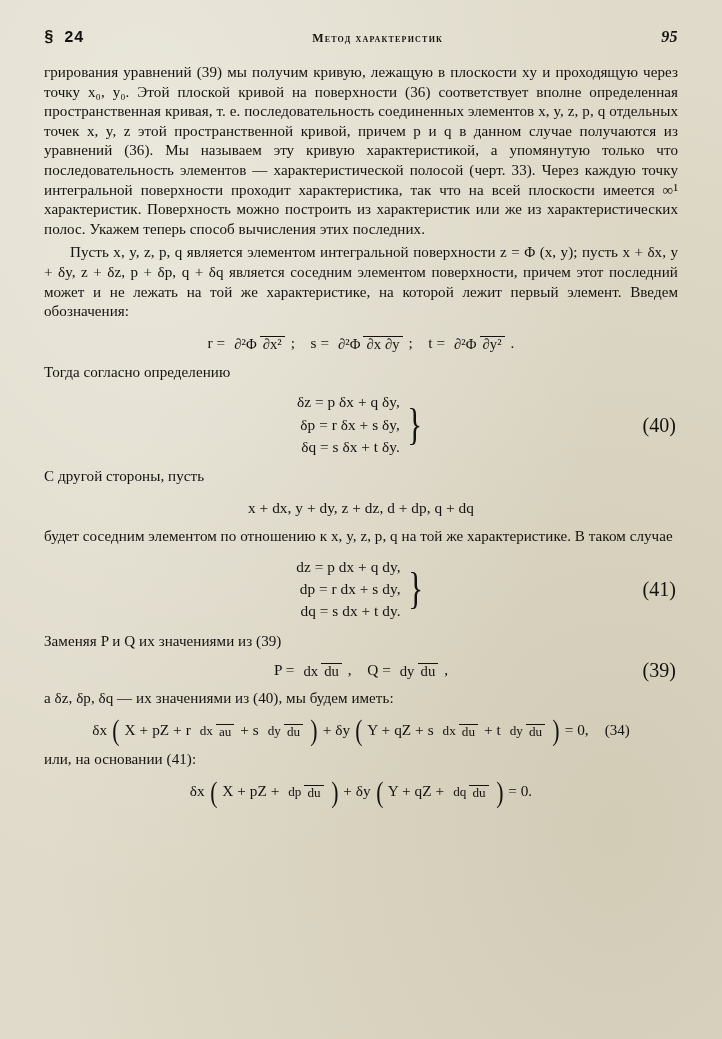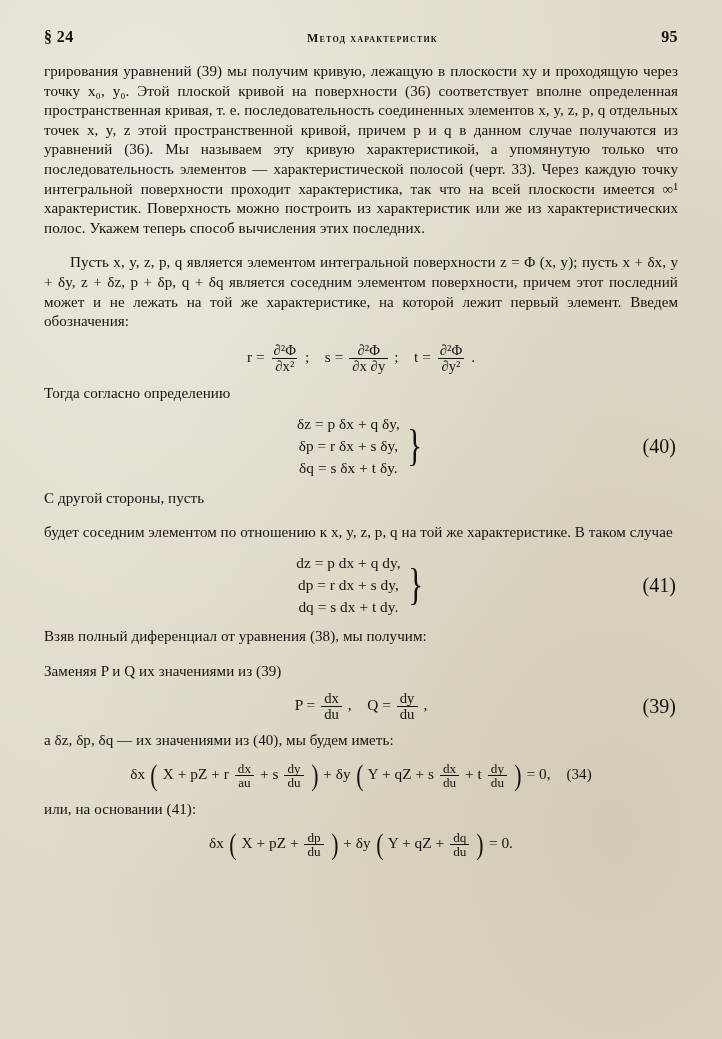--- a/index.html
+++ b/index.html
@@ -29,45 +29,47 @@
     display: flex;
     align-items: baseline;
     justify-content: space-between;
     font-size: 15.5px;
     margin-bottom: 16px;
     letter-spacing: 0.4px;
   }
   .header .sec {
     font-weight: bold;
     font-size: 16px;
+    font-family: Liberation Mono, monospace;
   }
   .header .run-title {
     font-variant: small-caps;
     font-size: 12px;
     letter-spacing: 1.2px;
     font-weight: bold;
     flex: 1;
     text-align: center;
     padding-left: 10px;
   }
   .header .pageno {
     font-weight: bold;
     font-size: 16px;
+    font-style: italic;
   }
   .body-text {
     font-size: 15.1px;
     line-height: 1.30;
     text-align: justify;
     letter-spacing: 0.05px;
   }
   .para {
     margin: 0 0 0 0;
   }
   .para + .para {
-    margin-top: 15px;
+    margin-top: 4px;
   }
   .indent {
     text-indent: 26px;
   }
   .eq-block {
     text-align: center;
     margin: 11px 0 10px 0;
     font-size: 15.3px;
   }
   .eq-row {
@@ -89,33 +91,33 @@
     font-size: 15px;
   }
   .sys {
     display: inline-flex;
     align-items: center;
     justify-content: center;
     gap: 4px;
   }
   .sys-lines {
     display: inline-block;
-    text-align: center;
+    text-align: right;
     line-height: 1.45;
   }
   .brace {
     font-size: 44px;
     line-height: 0.86;
     font-weight: 300;
     transform: scaleX(0.7);
     display: inline-block;
   }
   .frac {
     display: inline-flex;
-    flex-direction: column;
+    flex-direction: row;
     align-items: center;
     vertical-align: middle;
     margin: 0 2px;
     line-height: 1.04;
     font-size: 0.96em;
   }
   .frac .num {
     padding: 0 3px;
   }
   .frac .den {
@@ -188,36 +190,36 @@
           <span style="display:block">δp = r δx + s δy,</span>
           <span style="display:block">δq = s δx + t δy.</span>
         </span>
         <span class="brace">}</span>
       </span>
       <span class="eq-num">(40)</span>
     </div>
 
     <p class="para">С другой стороны, пусть</p>
 
+    <div class="eq-block">x + dx,   y + dy,   z + dz,   d + dp,   q + dq</div>
 
     <p class="para">будет соседним элементом по отношению к x, y, z, p, q на той же характеристике. В таком случае</p>
 
     <div class="eq-row">
       <span class="sys">
         <span class="sys-lines">
           <span style="display:block">dz = p dx + q dy,</span>
           <span style="display:block">dp = r dx + s dy,</span>
           <span style="display:block">dq = s dx + t dy.</span>
         </span>
         <span class="brace">}</span>
       </span>
       <span class="eq-num">(41)</span>
     </div>
 
-    <p class="para">Взяв полный диференциал от уравнения (38), мы получим:</p>
 
 
     <p class="para">Заменяя P и Q их значениями из (39)</p>
 
     <div class="eq-row">
       <span class="nowrap">
         <span>P =</span>
         <span class="frac">
           <span class="num">dx</span>
           <span class="den">du</span>

